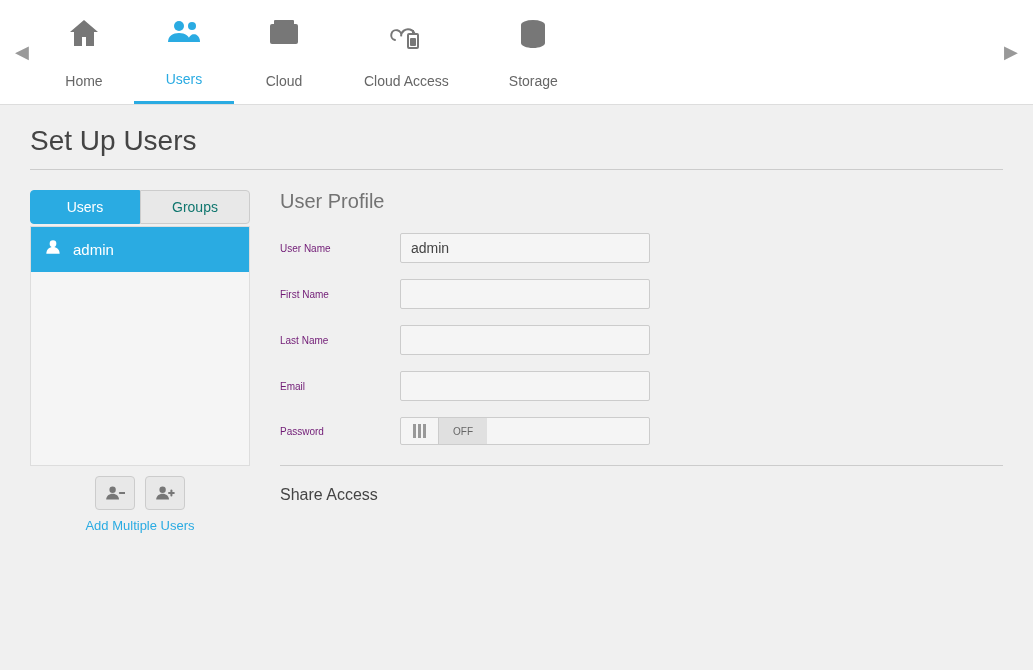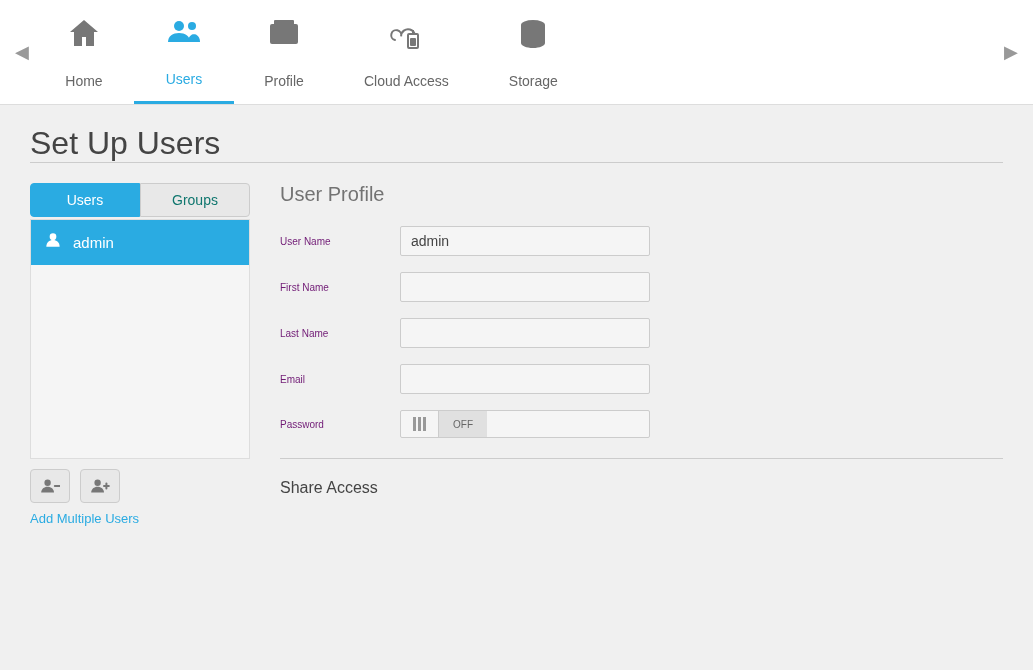--- a/index.html
+++ b/index.html
@@ -53,24 +53,24 @@
     }
     .nav-label { font-size: 14px; }
 
     
     .main-content {
       padding: 20px 30px;
       background: #f0f0f0;
       min-height: calc(670px - 105px);
     }
     .page-title {
-      font-size: 32px;
+      font-size: 28px;
       font-weight: 300;
       color: #444;
-      margin-bottom: 0;
+      margin-bottom: 12px;
     }
     .divider {
       border: none;
       border-top: 1px solid #ccc;
       margin-bottom: 20px;
     }
 
     
     .layout {
       display: flex;
@@ -123,21 +123,21 @@
       font-size: 18px;
     }
     .user-item .user-name {
       font-size: 15px;
     }
 
     
     .user-actions {
       display: flex;
       flex-direction: column;
-      align-items: flex-start;
+      align-items: center;
       gap: 8px;
       margin-top: 10px;
     }
     .btn-row {
       display: flex;
       gap: 10px;
     }
     .icon-btn {
       width: 40px;
       height: 34px;
@@ -263,21 +263,21 @@
       <span class="nav-label">Users</span>
     </div>
 
     <div class="nav-item">
       <span class="nav-icon">
         <svg width="36" height="36" viewBox="0 0 36 36" fill="#777">
           <rect x="4" y="8" width="28" height="20" rx="2" ry="2"></rect>
           <rect x="8" y="4" width="20" height="6" rx="1" ry="1"></rect>
         </svg>
       </span>
-      <span class="nav-label">Profile</span>
+      <span class="nav-label">Cloud</span>
     </div>
 
     <div class="nav-item">
       <span class="nav-icon">
         <svg width="36" height="36" viewBox="0 0 36 36" fill="none" stroke="#777" stroke-width="2">
           <path d="M26 24a7 7 0 10-12.9-3.7A5 5 0 107 24" stroke-linecap="round"></path>
           <rect x="20" y="18" width="10" height="14" rx="1" fill="#fff" stroke="#777"></rect>
           <line x1="25" y1="14" x2="25" y2="18"></line>
           <rect x="22" y="22" width="6" height="8" rx="1" fill="#777" stroke="none"></rect>
         </svg>

